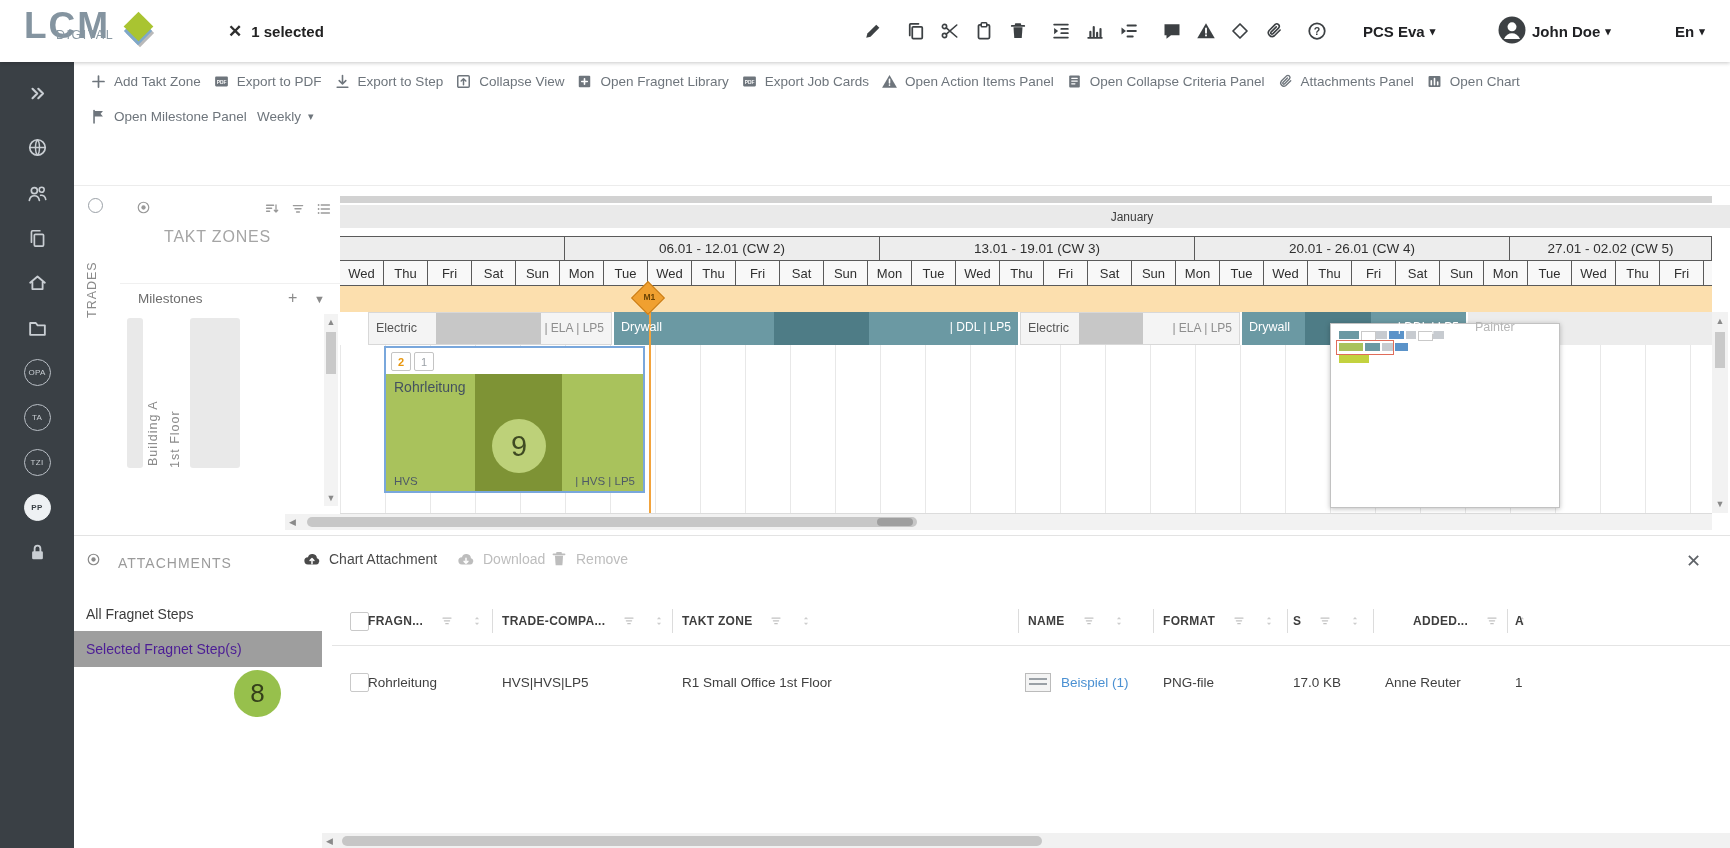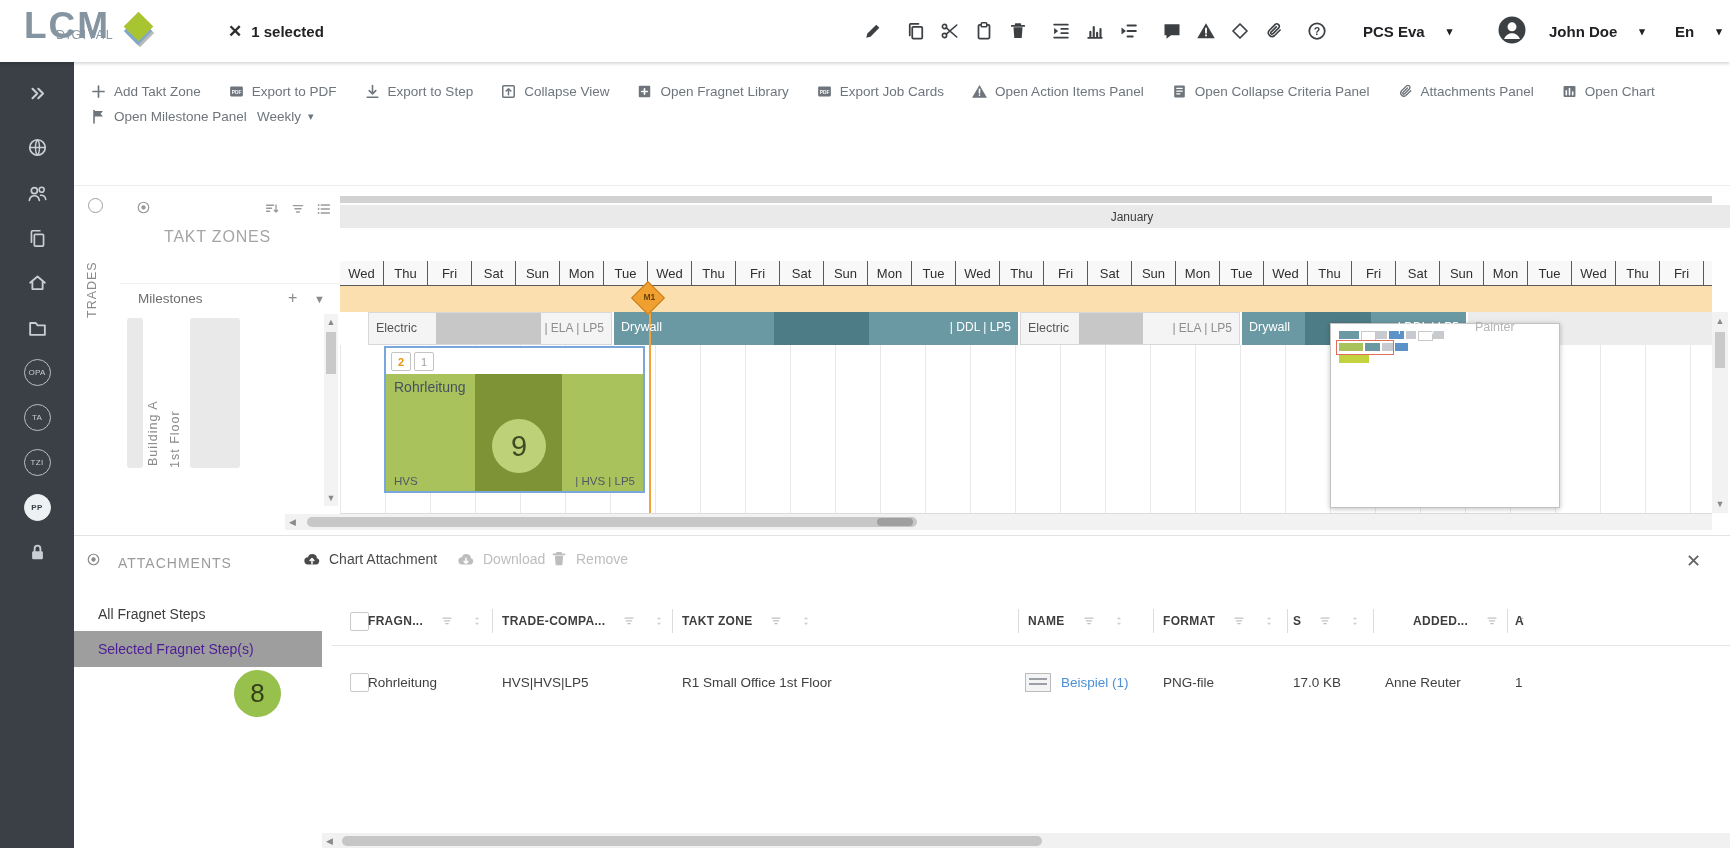--- a/index.html
+++ b/index.html
@@ -9,30 +9,30 @@
   .logo{position:absolute;left:24px;top:6px;display:flex;align-items:flex-start;}
   .logo-word{font-weight:bold;font-size:37px;letter-spacing:2px;color:#8494a0;line-height:40px;position:relative;}
   .logo-sub{position:absolute;right:-4px;bottom:-9px;font-size:12.5px;letter-spacing:1.5px;color:#8a99a3;font-weight:normal;}
   .logo-diamond{margin-left:6px;margin-top:2px;}
   .sel{position:absolute;left:228px;top:0;height:62px;display:flex;align-items:center;gap:9px;}
   .sel-x{font-size:17px;color:#2f2f2f;cursor:pointer;font-weight:bold;line-height:1;}
   .sel-label{font-size:15px;font-weight:bold;color:#222;}
   .top-icons{position:absolute;left:856px;top:0;height:62px;display:flex;align-items:center;color:#3c4043;}
   .top-icons .tib{display:flex;align-items:center;justify-content:center;width:24px;height:24px;margin:0 5px;cursor:pointer;}
   .tib.grp{margin-left:14px;}
-  .menu-item{position:absolute;top:0;height:62px;display:flex;align-items:center;gap:22px;font-size:15px;font-weight:bold;color:#202124;cursor:pointer;}
+  .menu-item{position:absolute;top:0;height:62px;display:flex;align-items:center;gap:5px;font-size:15px;font-weight:bold;color:#202124;cursor:pointer;}
   .caret{font-size:11px;color:#202124;}
   
   .sidebar{position:absolute;left:0;top:62px;width:74px;height:786px;background:#3a4045;z-index:30;}
   .side-item{position:absolute;left:0;width:74px;height:26px;display:flex;align-items:center;justify-content:center;color:#c9ced3;cursor:pointer;}
   .side-badge{width:25px;height:25px;border-radius:50%;border:1.5px solid #b9bfc5;color:#c9ced3;font-size:8px;display:flex;align-items:center;justify-content:center;letter-spacing:.3px;}
   .side-badge.filled{background:#eef1f3;color:#3a4045;border-color:#eef1f3;font-weight:bold;}
   
   .toolbar{position:absolute;left:74px;top:62px;width:1656px;height:123px;background:#fff;}
-  .trow1{position:absolute;left:16px;top:0;height:38px;display:flex;align-items:flex-end;gap:27px;}
+  .trow1{position:absolute;left:16px;top:0;height:38px;display:flex;align-items:center;gap:12px;}
   .tbtn{display:flex;align-items:center;gap:7px;font-size:13.5px;color:#6e757c;cursor:pointer;white-space:nowrap;}
   .trow2{position:absolute;left:16px;top:38px;height:32px;display:flex;align-items:center;}
   .weekly{position:absolute;left:183px;top:38px;height:32px;display:flex;align-items:center;gap:7px;font-size:13.5px;color:#6e757c;cursor:pointer;}
   .zoomplus,.zoomminus{position:absolute;font-size:17px;color:#bdbdbd;cursor:pointer;}
   .slider-track{position:absolute;left:33px;top:157px;width:188px;height:2px;background:#d9d9d9;}
   .slider-knob{position:absolute;left:168px;top:150px;width:16px;height:16px;border-radius:50%;background:#c4c4c4;cursor:pointer;}
   .toggle{position:absolute;width:36px;height:14px;border-radius:8px;background:#dfdfdf;cursor:pointer;}
   .toggle .knob{position:absolute;left:-2px;top:-4px;width:21px;height:21px;border-radius:50%;background:#fbfbfb;box-shadow:0 1px 3px rgba(0,0,0,.4);}
   .toggle-label{position:absolute;font-size:14px;color:#5f6368;line-height:20px;}
   .undoredo{position:absolute;color:#9aa0a6;cursor:pointer;}
@@ -82,21 +82,21 @@
   .gh-scroll{position:absolute;left:211px;top:328px;width:1427px;height:16px;background:#f2f2f2;}
   .gh-thumb{position:absolute;left:22px;top:3px;width:610px;height:10px;border-radius:5px;background:#c7c7c7;cursor:pointer;}
   .gh-grip{position:absolute;left:592px;top:4px;width:36px;height:8px;border-radius:4px;background:#9f9f9f;cursor:pointer;}
   .collapse-chev{position:absolute;left:238px;top:104px;font-size:11px;color:#8a8a8a;cursor:pointer;}
   
   .attach{position:absolute;left:74px;top:535px;width:1656px;height:313px;background:#fff;border-top:1px solid #e3e3e3;}
   .at-title{position:absolute;left:44px;top:19px;font-size:14px;color:#9b9b9b;letter-spacing:1px;}
   .at-action{position:absolute;top:14px;display:flex;align-items:center;gap:8px;font-size:14px;cursor:pointer;}
   .at-close{position:absolute;left:1612px;top:14px;font-size:18px;color:#5f6368;cursor:pointer;}
   .flist{position:absolute;left:0;top:60px;width:248px;}
-  .flist-item{height:35px;display:flex;align-items:center;padding-left:24px;font-size:14px;color:#3c3c3c;cursor:pointer;box-sizing:border-box;}
+  .flist-item{height:35px;display:flex;align-items:center;padding-left:12px;font-size:14px;color:#3c3c3c;cursor:pointer;box-sizing:border-box;}
   .flist-item.selected{background:#9e9e9e;color:#4c1d95;height:36px;}
   .badge8{position:absolute;left:160px;top:134px;width:47px;height:47px;border-radius:50%;background:#97c04c;display:flex;align-items:center;justify-content:center;font-size:26px;color:#35401b;}
   .th-border{position:absolute;left:258px;top:109px;width:1398px;height:1px;background:#e4e4e4;}
   .thcell{position:absolute;top:60px;height:50px;display:flex;align-items:center;gap:17px;}
   .thcell .lbl{font-size:12px;font-weight:bold;color:#3e3e3e;letter-spacing:.3px;white-space:nowrap;}
   .tdiv{position:absolute;top:73px;width:1px;height:24px;background:#dcdcdc;}
   .trcell{position:absolute;top:115px;height:62px;display:flex;align-items:center;gap:10px;font-size:13.5px;color:#3f3f3f;white-space:nowrap;}
   .cbx{width:17px;height:17px;border:1px solid #c9c9c9;border-radius:2px;background:#fff;cursor:pointer;}
   .link{color:#4a90d2;cursor:pointer;}
   .thumb-img{width:24px;height:17px;border:1px solid #bbb;background:#f4f4f4;position:relative;}
@@ -421,20 +421,27 @@
       <div class="pill" style="left:70px;top:132px;width:50px;height:150px;"></div>
       <div class="pscroll" style="left:204px;top:128px;width:14px;height:192px;">
         <span class="sarrow" style="top:3px;">▲</span>
         <div class="sthumb" style="left:2px;top:18px;width:10px;height:42px;"></div>
         <span class="sarrow" style="bottom:3px;">▼</span>
       </div>
     </div>
 
     <div class="g-topstrip"></div>
     <div class="g-month">January</div>
+    <div class="g-weeks" id="week-row">
+        <div class="wcell" style="flex:0 0 225px;"></div>
+        <div class="wcell" style="flex:0 0 315px;">06.01 - 12.01 (CW 2)</div>
+        <div class="wcell" style="flex:0 0 315px;">13.01 - 19.01 (CW 3)</div>
+        <div class="wcell" style="flex:0 0 315px;">20.01 - 26.01 (CW 4)</div>
+        <div class="wcell" style="flex:0 0 202px;">27.01 - 02.02 (CW 5)</div>
+      </div>
     <div class="g-days" id="day-row">
         <div class="dcell">Wed</div>
         <div class="dcell">Thu</div>
         <div class="dcell">Fri</div>
         <div class="dcell">Sat</div>
         <div class="dcell">Sun</div>
         <div class="dcell">Mon</div>
         <div class="dcell">Tue</div>
         <div class="dcell">Wed</div>
         <div class="dcell">Thu</div>

